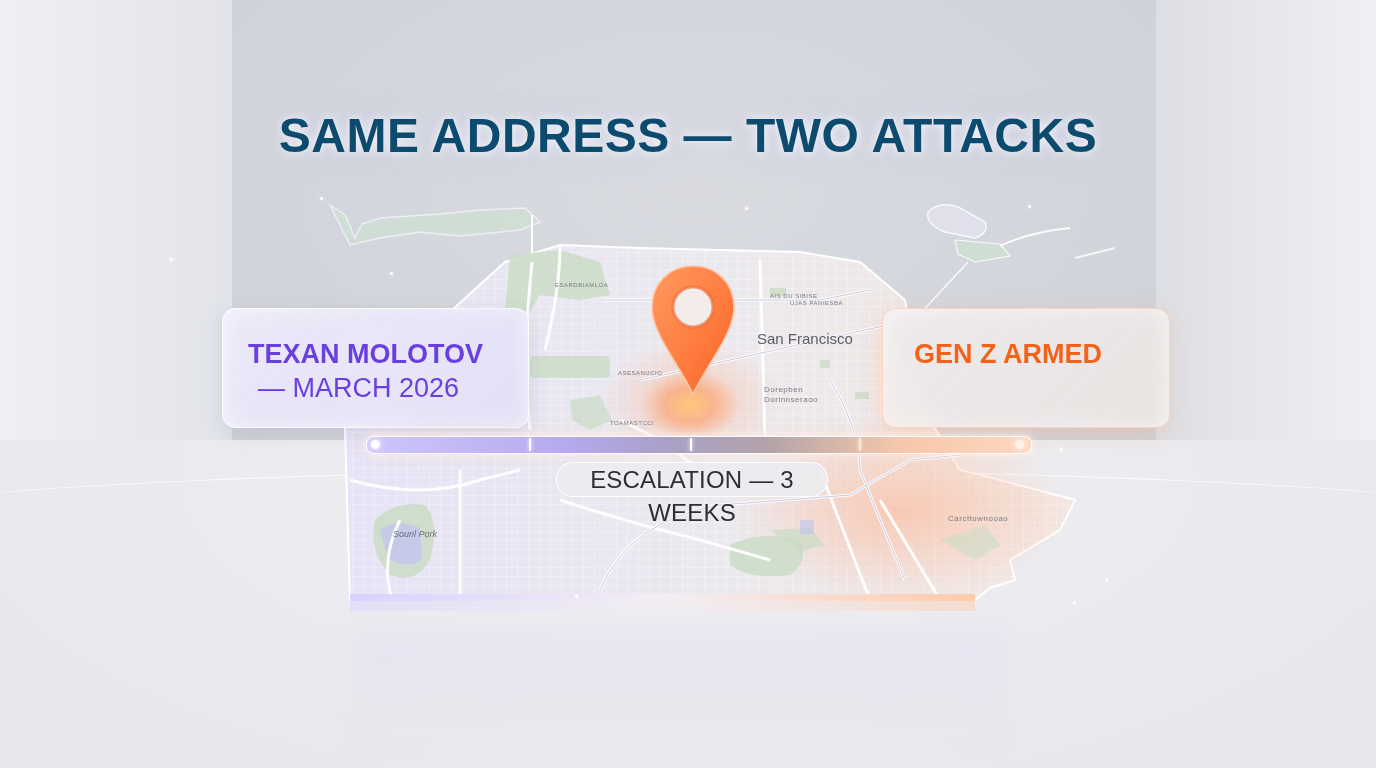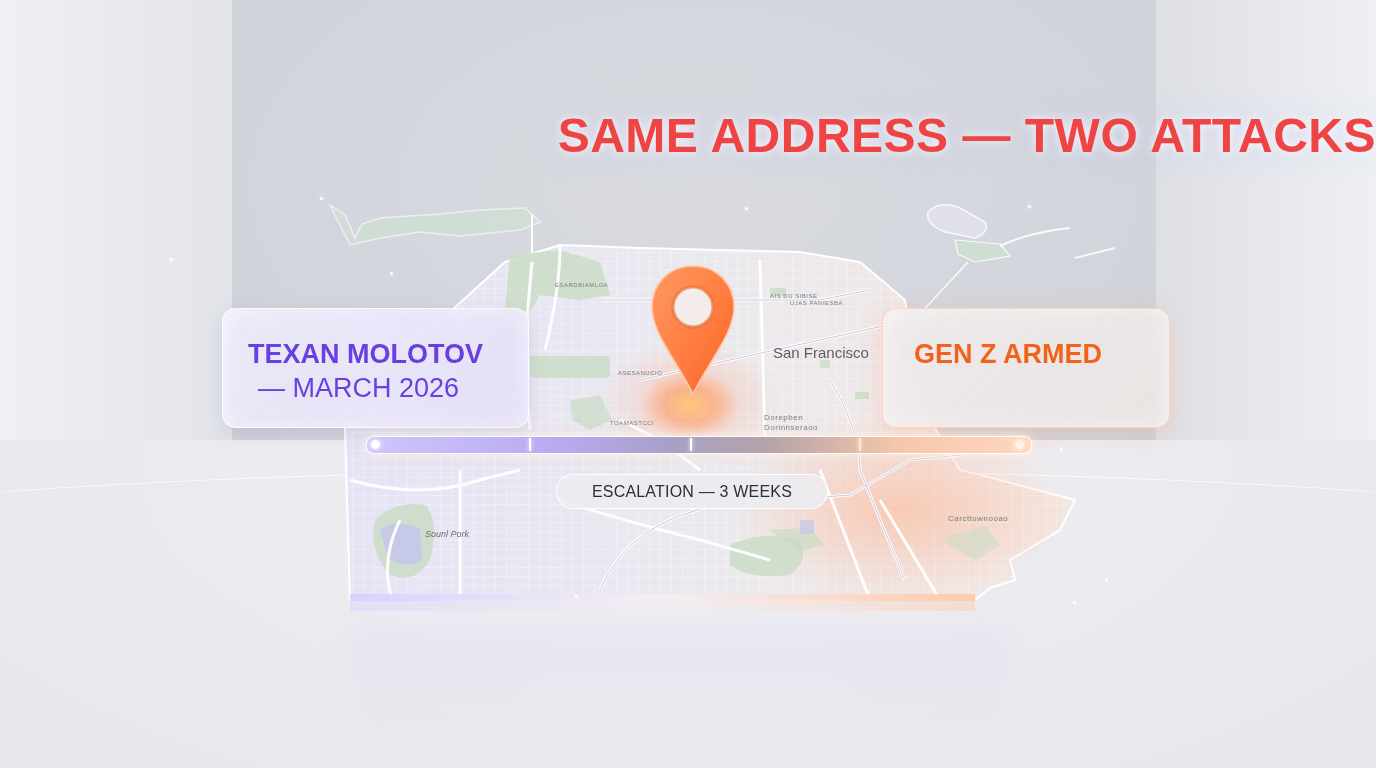--- a/index.html
+++ b/index.html
@@ -23,23 +23,23 @@
   .floor {
     position:absolute; left:0; right:0; top:440px; bottom:0;
     background: radial-gradient(ellipse at 50% 10%, #f3f3f6 0%, #ececf0 40%, #e6e6eb 100%);
   }
   .floor-arc {
     position:absolute; left:-200px; right:-200px; top:470px; height:500px;
     border-top:1px solid rgba(255,255,255,0.8);
     border-radius:50% 50% 0 0 / 12% 12% 0 0;
   }
   .title {
-    position:absolute; left:0; right:0; top:108px; text-align:right;
+    position:absolute; left:0; right:0; top:108px; text-align:center;
     font-size:48px; font-weight:700; letter-spacing:0.5px;
-    color:#ef4444;
+    color:#0c4a6e;
     text-shadow: 0 0 10px rgba(255,255,255,0.9), 0 0 24px rgba(200,205,255,0.6);
   }
   
   .map-wrap { position:absolute; left:0; top:0; width:1376px; height:768px; }
   .map-svg { position:absolute; left:0; top:0; }
   .map-reflection {
     position:absolute; left:350px; top:630px; width:660px; height:110px;
     background: linear-gradient(180deg, rgba(200,190,255,0.25), rgba(255,200,170,0.05));
     filter: blur(14px); opacity:0.6;
   }
@@ -74,37 +74,37 @@
   }
   .tl-dot {
     position:absolute; top:3px; width:9px; height:9px; border-radius:50%;
     background:#ffffff; box-shadow:0 0 6px #fff;
   }
   .tl-tick {
     position:absolute; top:1px; width:2px; height:13px; background:#ffffff;
     box-shadow:0 0 4px #fff;
   }
   .tl-label {
-    position:absolute; left:556px; top:474px; width:270px; height:33px; border-radius:17px;
+    position:absolute; left:556px; top:462px; width:270px; height:33px; border-radius:17px;
     background: rgba(236,236,240,0.88);
     border:1px solid rgba(255,255,255,0.9);
     text-align:center; line-height:33px;
-    font-size:16px; color:#2e2e34; letter-spacing:0.2px;
+    font-size:24px; color:#2e2e34; letter-spacing:0.2px;
   }
   
   .pin { position:absolute; left:648px; top:262px; width:90px; height:150px; }
   .pin-glow {
     position:absolute; left:640px; top:370px; width:100px; height:70px; border-radius:50%;
     background: radial-gradient(ellipse, rgba(255,200,120,0.95) 0%, rgba(255,150,90,0.5) 35%, rgba(255,150,90,0) 70%);
   }
   .sparkle { position:absolute; width:3px; height:3px; border-radius:50%; background:#fff; box-shadow:0 0 4px #fff; }
   .map-label { position:absolute; font-size:13px; color:#6d6f78; white-space:nowrap; }
   .map-label.big { font-size:15px; color:#5c5e66; }
   .map-label.small { font-size:8px; color:#7a7c84; letter-spacing:0.5px; }
-  .map-label.italic { font-style:italic; font-size:9px; color:#6c7080;padding-left:32px; }
+  .map-label.italic { font-style:italic; font-size:9px; color:#6c7080; }
 </style>
 </head>
 <body>
 
 <div class="room-back"></div>
 <div class="room-left"></div>
 <div class="room-right"></div>
 <div class="floor"></div>
 <div class="floor-arc"></div>
 
@@ -182,22 +182,22 @@
       <path d="M600 300 L820 300 L870 290"></path>
       <path d="M640 380 L910 320"></path>
       <path d="M600 590 Q630 520 720 505 L850 495 L910 460 L960 455"></path>
       <path d="M830 380 Q860 430 860 470 Q880 520 905 580"></path>
     </g>
 
     <rect x="350" y="594" width="625" height="7" fill="url(#edgeGrad)" opacity="0.95"></rect>
     <rect x="350" y="601" width="625" height="10" fill="url(#edgeGrad)" opacity="0.45"></rect>
   </svg>
 
-  <div class="map-label big" style="left:757px; top:344px;margin-left:16px;">San Francisco</div>
-  <div class="map-label small" style="left:764px; top:385px; width:60px; white-space:normal; line-height:10px;margin-top:28px;">Dorepben Dorinnseraoo</div>
+  <div class="map-label big" style="left:757px; top:330px;">San Francisco</div>
+  <div class="map-label small" style="left:764px; top:385px; width:60px; white-space:normal; line-height:10px;">Dorepben Dorinnseraoo</div>
   <div class="map-label italic" style="left:393px; top:529px;">Sounl Pork</div>
   <div class="map-label small" style="left:948px; top:514px;">Carcttuwnooao</div>
   <div class="map-label small" style="left:618px; top:370px; font-size:6px;">ASESANUCIO</div>
   <div class="map-label small" style="left:610px; top:420px; font-size:6px;">TOAMASTCCI</div>
   <div class="map-label small" style="left:555px; top:282px; font-size:6px;">ESARDBIAMLOA</div>
   <div class="map-label small" style="left:770px; top:293px; font-size:6px;">AIS DU SIBISE</div>
   <div class="map-label small" style="left:790px; top:300px; font-size:6px;">UJAS PANIESBA</div>
 </div>
 
 <div class="pin-glow"></div>

